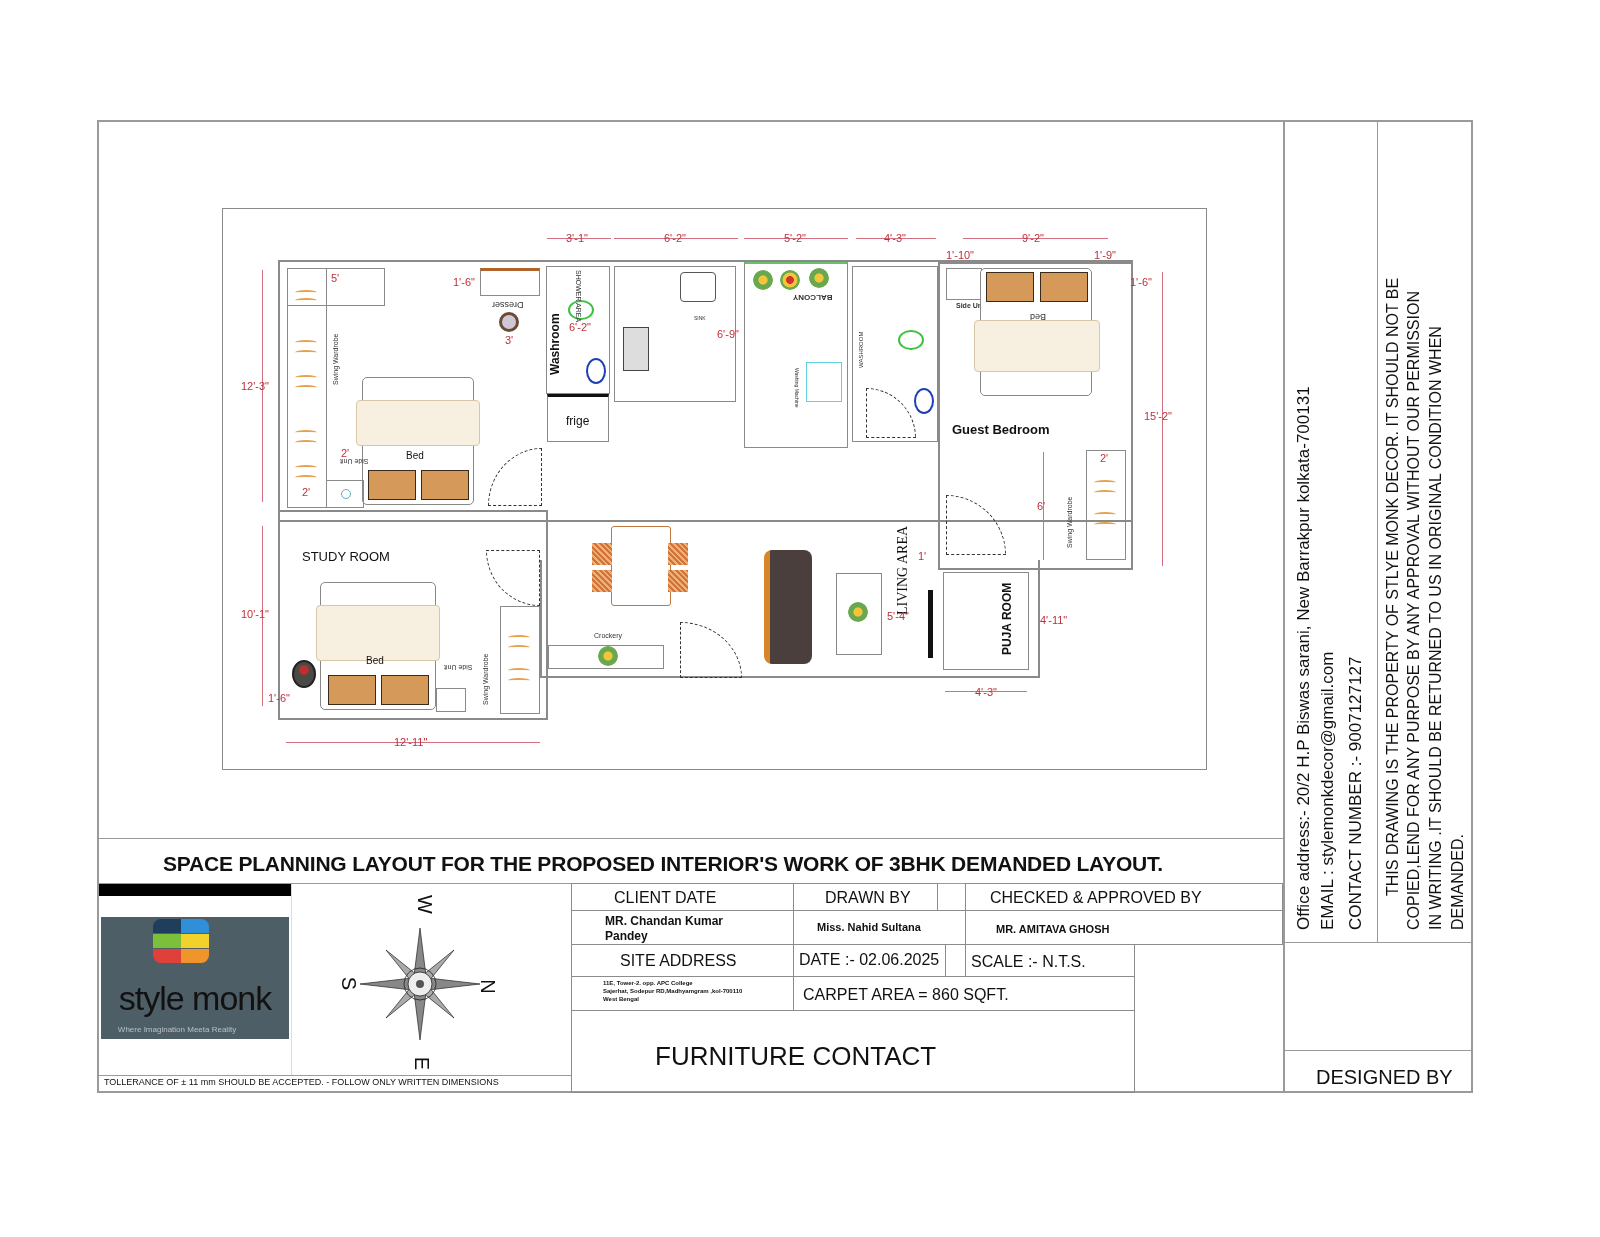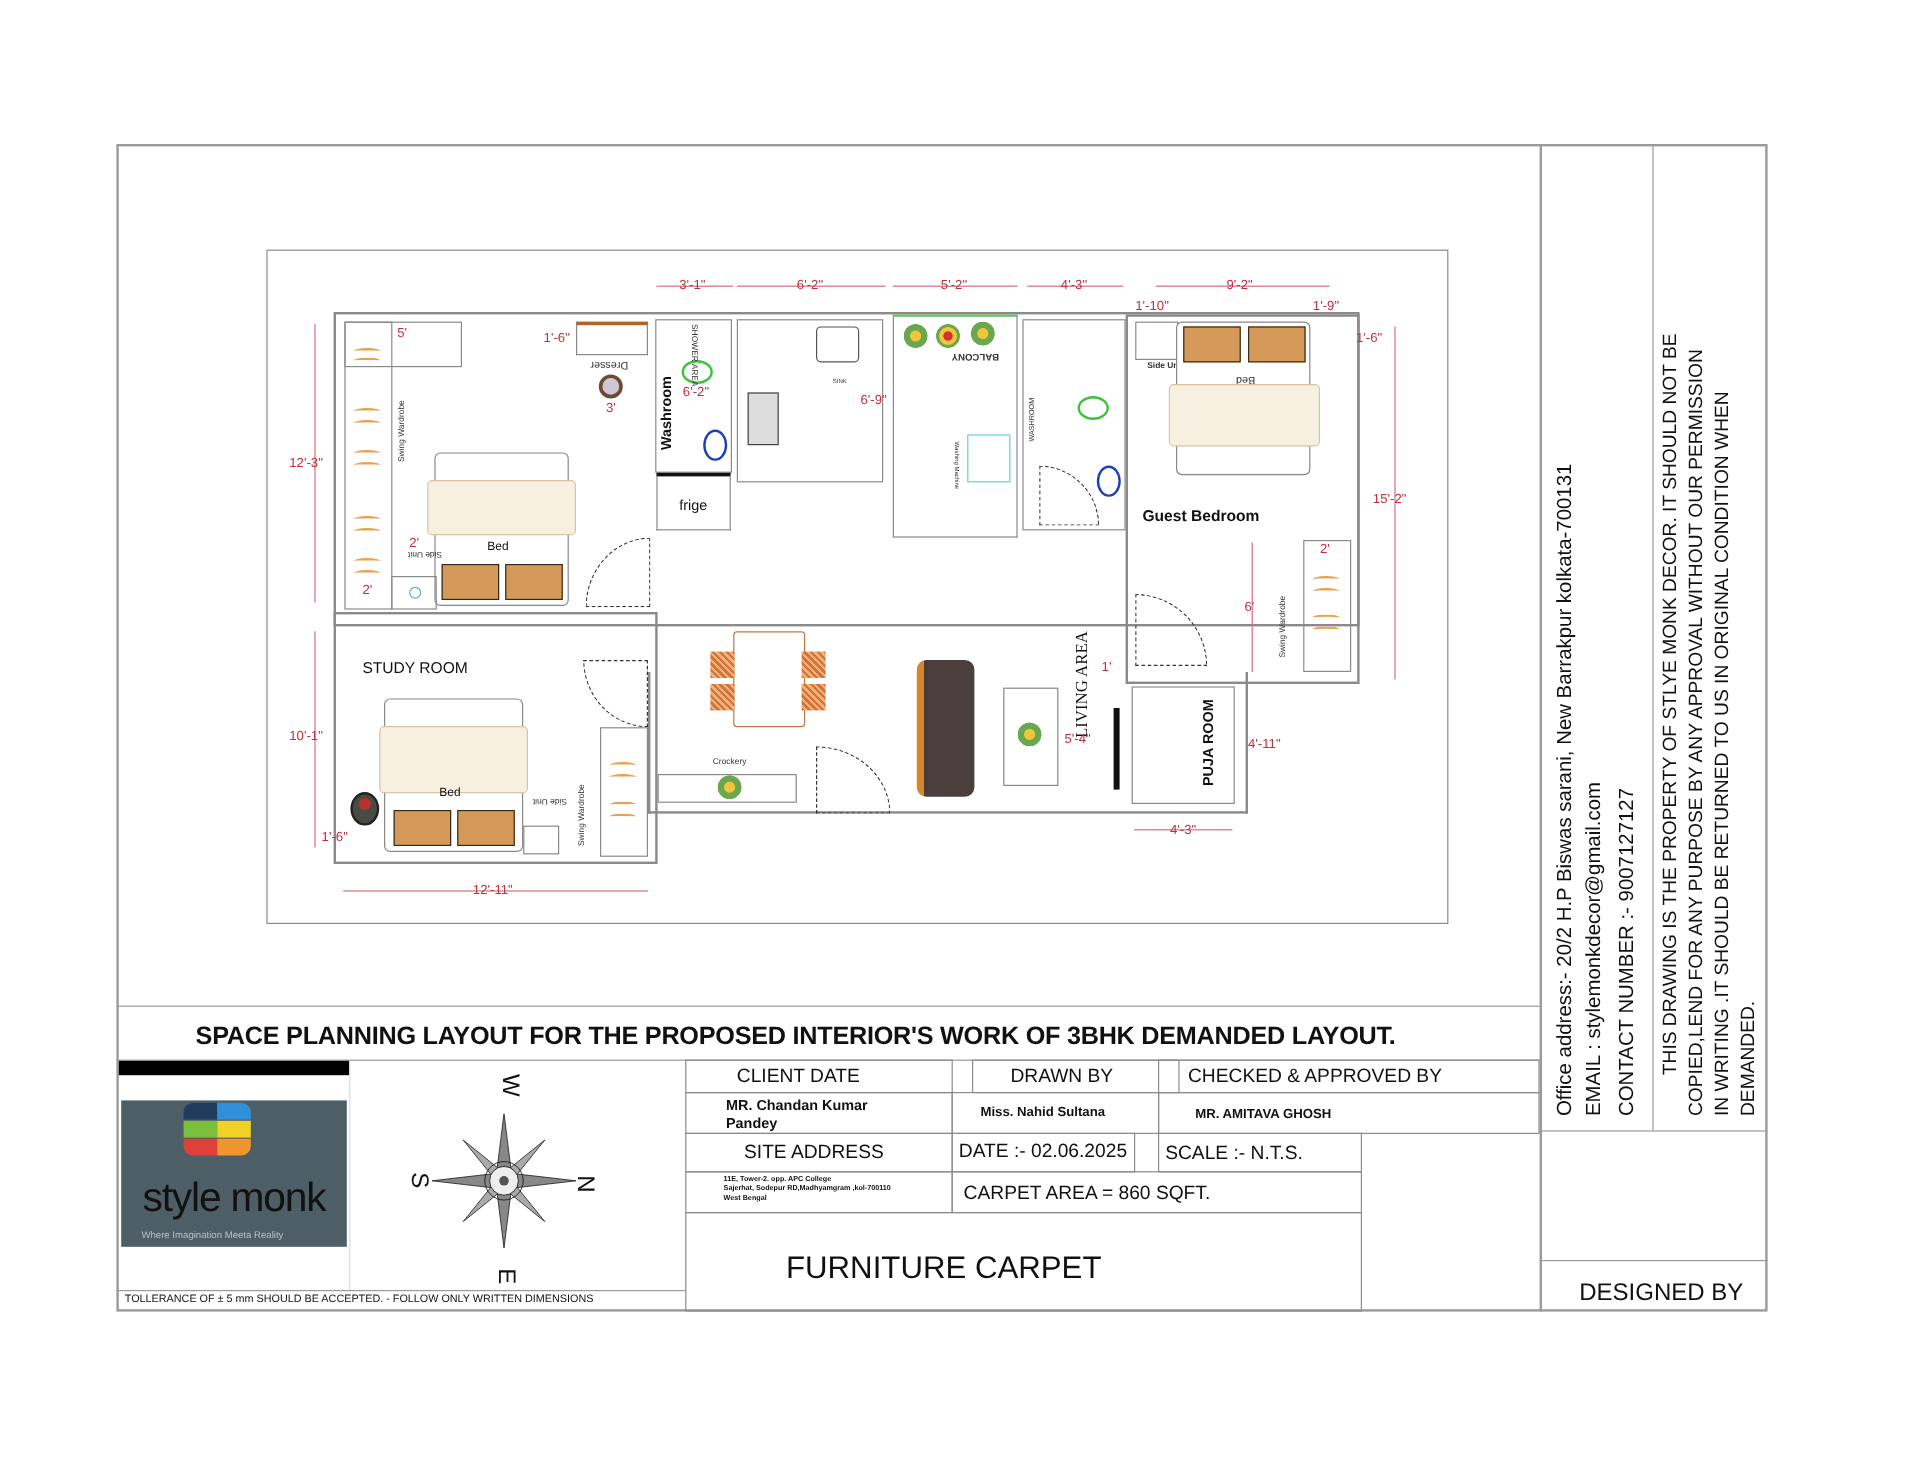--- a/index.html
+++ b/index.html
@@ -223,26 +223,26 @@
   <polygon points="-34,-34 -3,-9 0,0 -9,-3" fill="#aaa" stroke="#222" stroke-width="0.7"></polygon>
   <polygon points="34,-34 3,-9 0,0 9,-3" fill="#aaa" stroke="#222" stroke-width="0.7"></polygon>
   <polygon points="-34,34 -3,9 0,0 -9,3" fill="#aaa" stroke="#222" stroke-width="0.7"></polygon>
   <polygon points="34,34 3,9 0,0 9,3" fill="#aaa" stroke="#222" stroke-width="0.7"></polygon>
   <circle r="16" fill="none" stroke="#222" stroke-width="0.8"></circle>
   <circle r="12" fill="#eee" stroke="#222" stroke-width="0.8"></circle>
   <circle r="4" fill="#555"></circle>
 </svg>
 
 <div class="abs" style="left:97px;top:1075px;width:474px;height:1px;background:#9a9a9a;"></div>
-<div class="abs" style="left:104px;top:1077px;font-size:9px;white-space:nowrap;">TOLLERANCE OF ± 5 mm SHOULD BE ACCEPTED. - FOLLOW ONLY WRITTEN DIMENSIONS</div>
+<div class="abs" style="left:104px;top:1077px;font-size:9px;white-space:nowrap;">TOLLERANCE OF ± 11 mm SHOULD BE ACCEPTED. - FOLLOW ONLY WRITTEN DIMENSIONS</div>
 
 <div class="tb-cell" style="left:571px;top:883px;width:223px;height:28px;">
     <div class="tb-head" style="position:absolute;left:42px;top:5px;">CLIENT DATE</div>
   </div>
-<div class="tb-cell" style="left:810px;top:883px;width:173px;height:28px;">
+<div class="tb-cell" style="left:793px;top:883px;width:145px;height:28px;">
     <div class="tb-head" style="position:absolute;left:31px;top:5px;">DRAWN BY</div>
   </div>
 <div class="tb-cell" style="left:965px;top:883px;width:318px;height:28px;">
     <div class="tb-head" style="position:absolute;left:24px;top:5px;">CHECKED &amp; APPROVED BY</div>
   </div>
 
 <div class="tb-cell" style="left:571px;top:910px;width:223px;height:35px;">
   <div class="tb-val" style="position:absolute;left:33px;top:3px;">MR. Chandan Kumar</div>
   <div class="tb-val" style="position:absolute;left:33px;top:18px;">Pandey</div>
 </div>
@@ -266,21 +266,21 @@
 <div class="tb-cell" style="left:571px;top:976px;width:223px;height:35px;">
   <div style="position:absolute;left:31px;top:3px;font-size:6px;font-weight:bold;">11E, Tower-2. opp. APC College</div>
   <div style="position:absolute;left:31px;top:11px;font-size:6px;font-weight:bold;">Sajerhat, Sodepur RD,Madhyamgram ,kol-700110</div>
   <div style="position:absolute;left:31px;top:19px;font-size:6px;font-weight:bold;">West Bengal</div>
 </div>
 <div class="tb-cell" style="left:793px;top:976px;width:342px;height:35px;">
     <div class="tb-head" style="position:absolute;left:9px;top:9px;">CARPET AREA = 860 SQFT.</div>
   </div>
 
 <div class="tb-cell" style="left:571px;top:1010px;width:564px;height:83px;">
-    <div style="position:absolute;left:83px;top:30px;font-size:26px;">FURNITURE CARPET</div>
+    <div style="position:absolute;left:83px;top:30px;font-size:26px;">FURNITURE CONTACT</div>
   </div>
 
 <div class="vtext" style="left:1294px;top:930px;font-size:17px;">Office address:- 20/2 H.P Biswas sarani, New Barrakpur kolkata-700131</div>
 <div class="vtext" style="left:1318px;top:930px;font-size:17px;">EMAIL : stylemonkdecor@gmail.com</div>
 <div class="vtext" style="left:1346px;top:930px;font-size:17px;">CONTACT NUMBER :- 9007127127</div>
 <div class="vtext" style="left:1384px;top:896px;font-size:16px;">THIS DRAWING IS THE PROPERTY OF STLYE MONK DECOR. IT SHOULD NOT BE</div>
 <div class="vtext" style="left:1405px;top:930px;font-size:16px;">COPIED,LEND FOR ANY PURPOSE BY ANY APPROVAL WITHOUT OUR PERMISSION</div>
 <div class="vtext" style="left:1427px;top:930px;font-size:16px;">IN WRITING .IT SHOULD BE RETURNED TO US IN ORIGINAL CONDITION WHEN</div>
 <div class="vtext" style="left:1449px;top:930px;font-size:16px;">DEMANDED.</div>
 <div class="abs" style="left:1316px;top:1066px;font-size:20px;white-space:nowrap;">DESIGNED BY</div>

